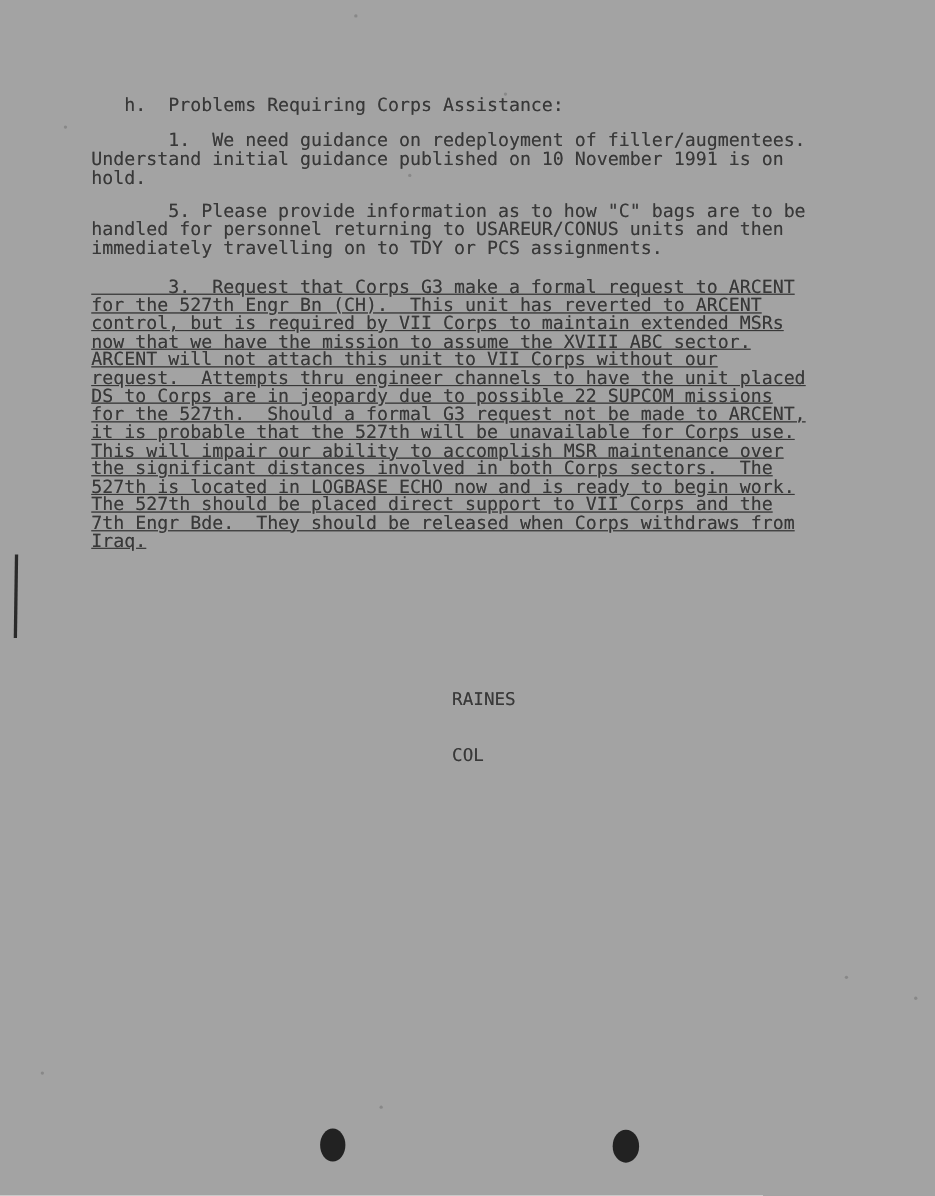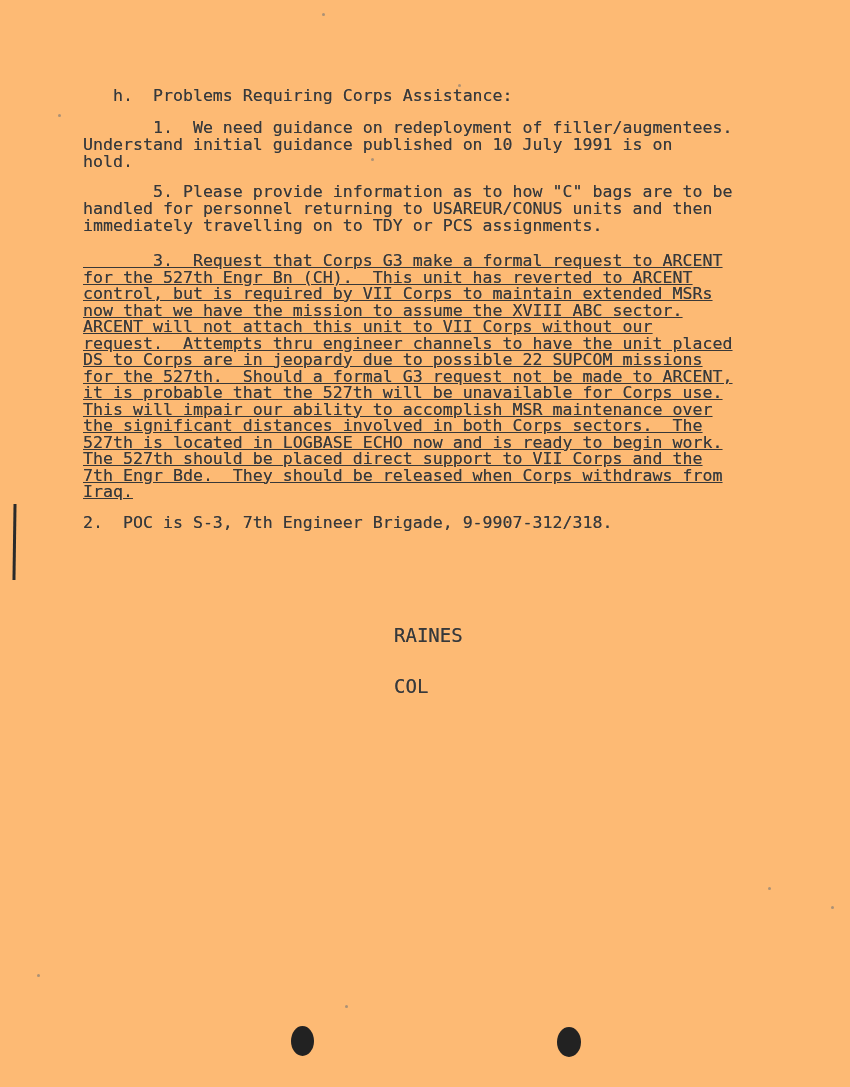--- a/index.html
+++ b/index.html
@@ -4,41 +4,41 @@
 <style>
   html, body {
     margin: 0;
     padding: 0;
     background: #ffffff;
   }
   .page {
     position: relative;
     width: 850px;
     height: 1087px;
-    background: #fdba74;
+    background: #a3a3a3;
     overflow: hidden;
     font-family: "DejaVu Sans Mono", "Liberation Mono", monospace;
     color: #383838;
   }
   .textblock {
     position: absolute;
     left: 83px;
     white-space: pre;
     font-size: 16.6px;
     line-height: 17px;
     color: #383838;
     text-shadow: 0 0 0.6px #6a6a6a;
   }
   .para3 { line-height: 16.5px; text-decoration: underline; }
   .sig-block {
     position: absolute;
-    left: 394px;
+    left: 411px;
     top: 593px;
     white-space: pre;
-    font-size: 19px;
+    font-size: 16px;
     line-height: 17px;
     text-shadow: 0 0 0.6px #6a6a6a;
   }
   .hole-punch {
     position: absolute;
     background: #222222;
     border-radius: 50%;
   }
   .hole-left  { left: 291px; top: 1026px; width: 23px; height: 30px; }
   .hole-right { left: 557px; top: 1027px; width: 24px; height: 30px; }
@@ -61,21 +61,21 @@
   }
 </style>
 </head>
 <body>
 
 <div class="page">
 
   <div class="textblock" style="top: 87px;">   h.  Problems Requiring Corps Assistance:</div>
 
   <div class="textblock" style="top: 119px;">       1.  We need guidance on redeployment of filler/augmentees.
-Understand initial guidance published on 10 July 1991 is on
+Understand initial guidance published on 10 November 1991 is on
 hold.</div>
 
   <div class="textblock" style="top: 183px;">       5. Please provide information as to how "C" bags are to be
 handled for personnel returning to USAREUR/CONUS units and then
 immediately travelling on to TDY or PCS assignments.</div>
 
   <div class="textblock para3" style="top: 253px;">       3.  Request that Corps G3 make a formal request to ARCENT
 for the 527th Engr Bn (CH).  This unit has reverted to ARCENT
 control, but is required by VII Corps to maintain extended MSRs
 now that we have the mission to assume the XVIII ABC sector.
@@ -84,21 +84,20 @@
 DS to Corps are in jeopardy due to possible 22 SUPCOM missions
 for the 527th.  Should a formal G3 request not be made to ARCENT,
 it is probable that the 527th will be unavailable for Corps use.
 This will impair our ability to accomplish MSR maintenance over
 the significant distances involved in both Corps sectors.  The
 527th is located in LOGBASE ECHO now and is ready to begin work.
 The 527th should be placed direct support to VII Corps and the
 7th Engr Bde.  They should be released when Corps withdraws from
 Iraq.</div>
 
-  <div class="textblock" style="top: 514px;">2.  POC is S-3, 7th Engineer Brigade, 9-9907-312/318.</div>
 
   <div class="sig-block">
     <div>RAINES</div>
     <div>COL</div>
   </div>
 
   <div class="edge-line"></div>
   <div class="hole-punch hole-left"></div>
   <div class="hole-punch hole-right"></div>
 

